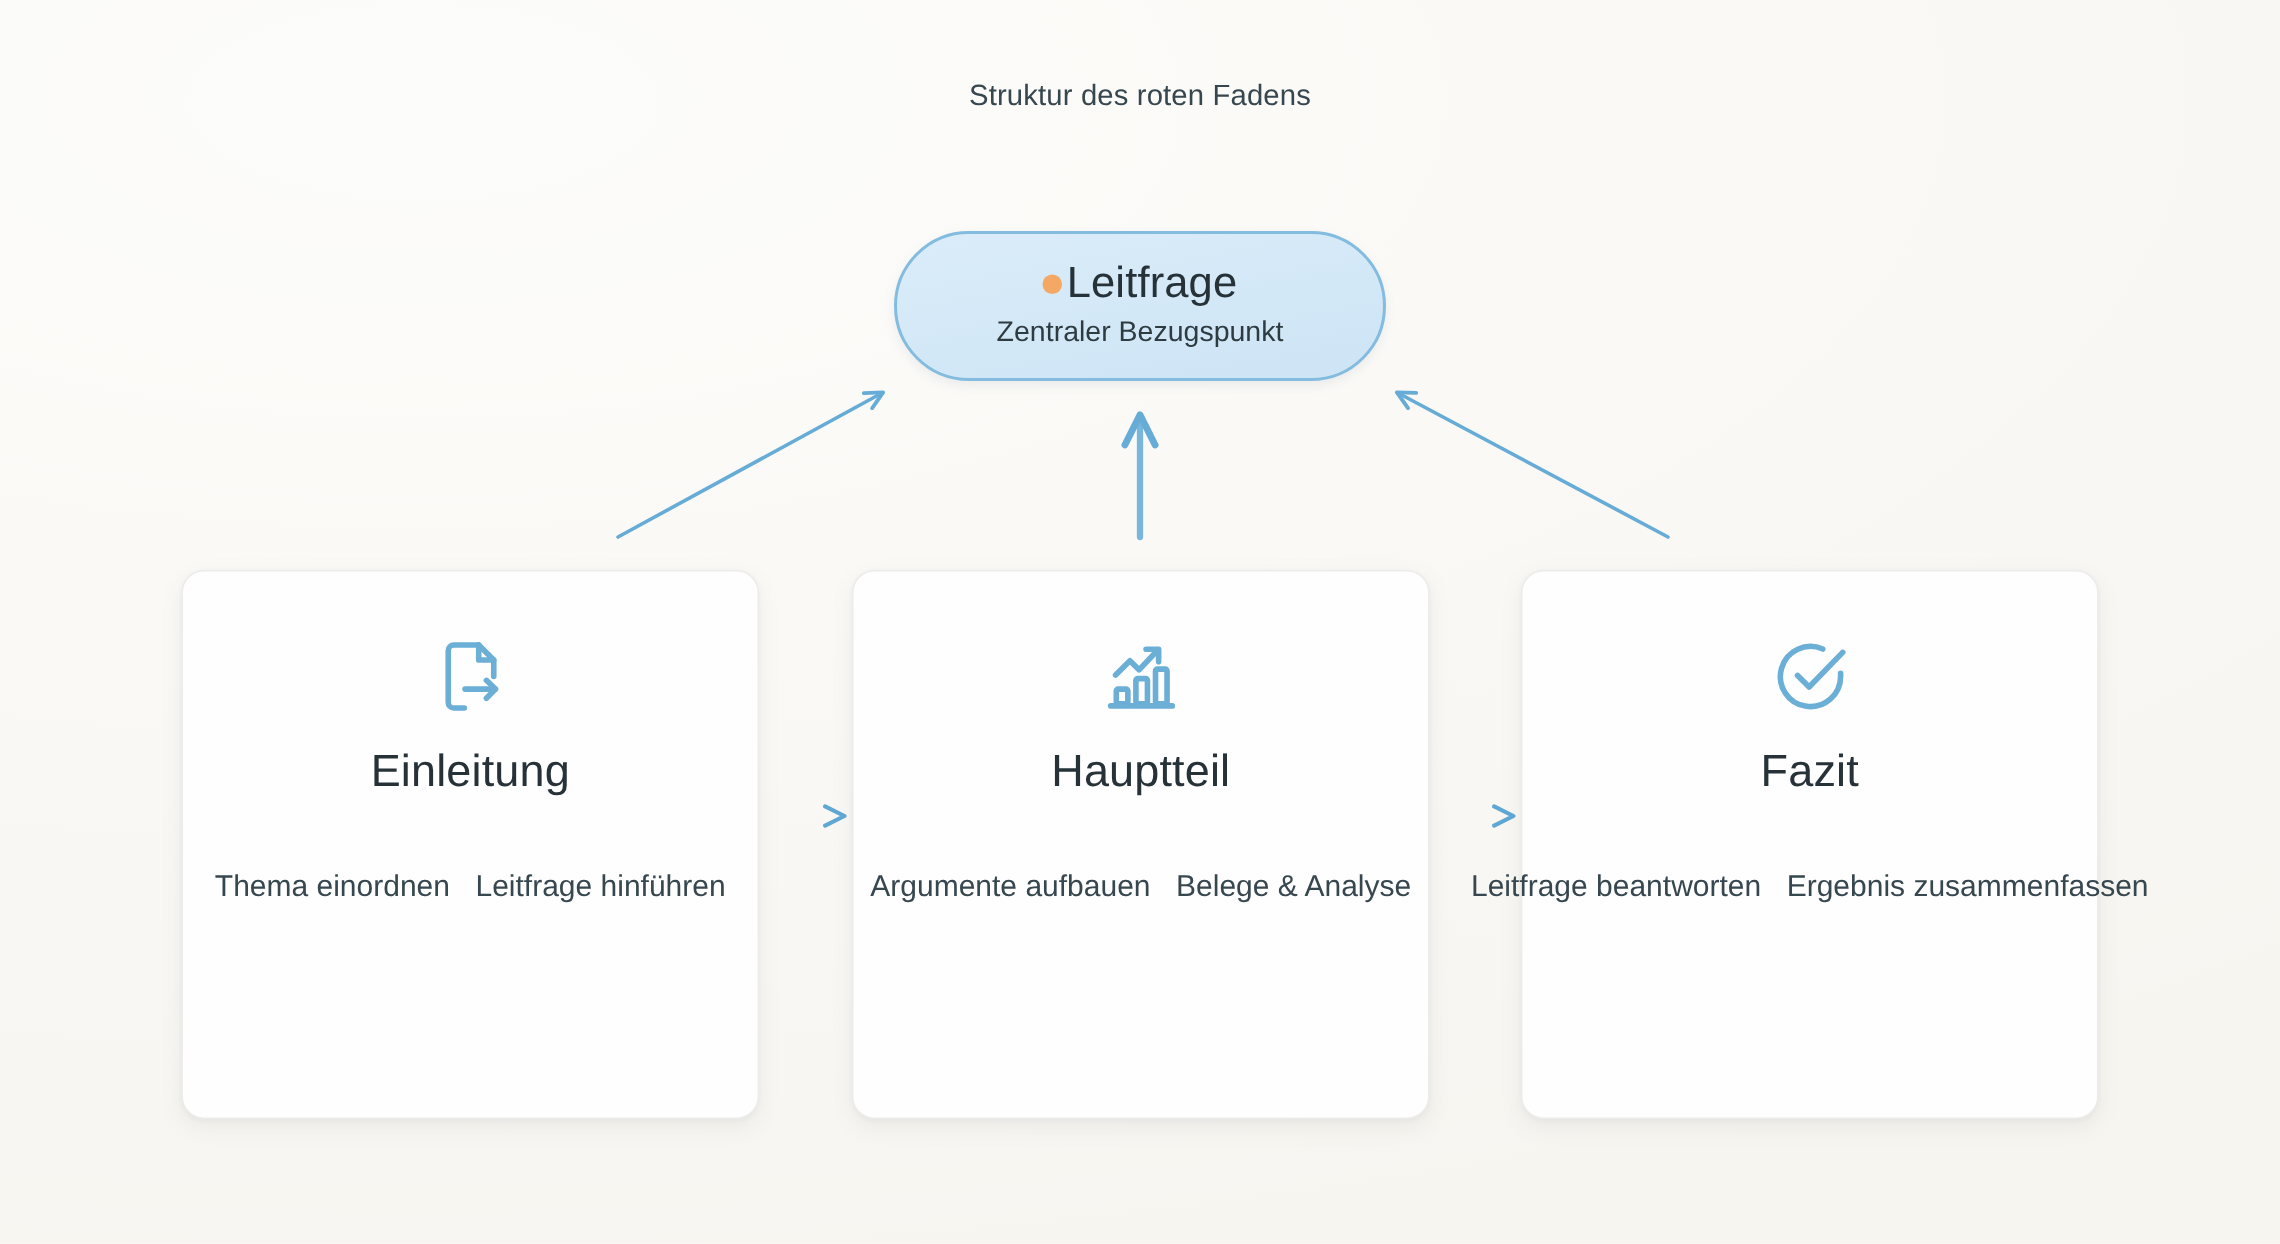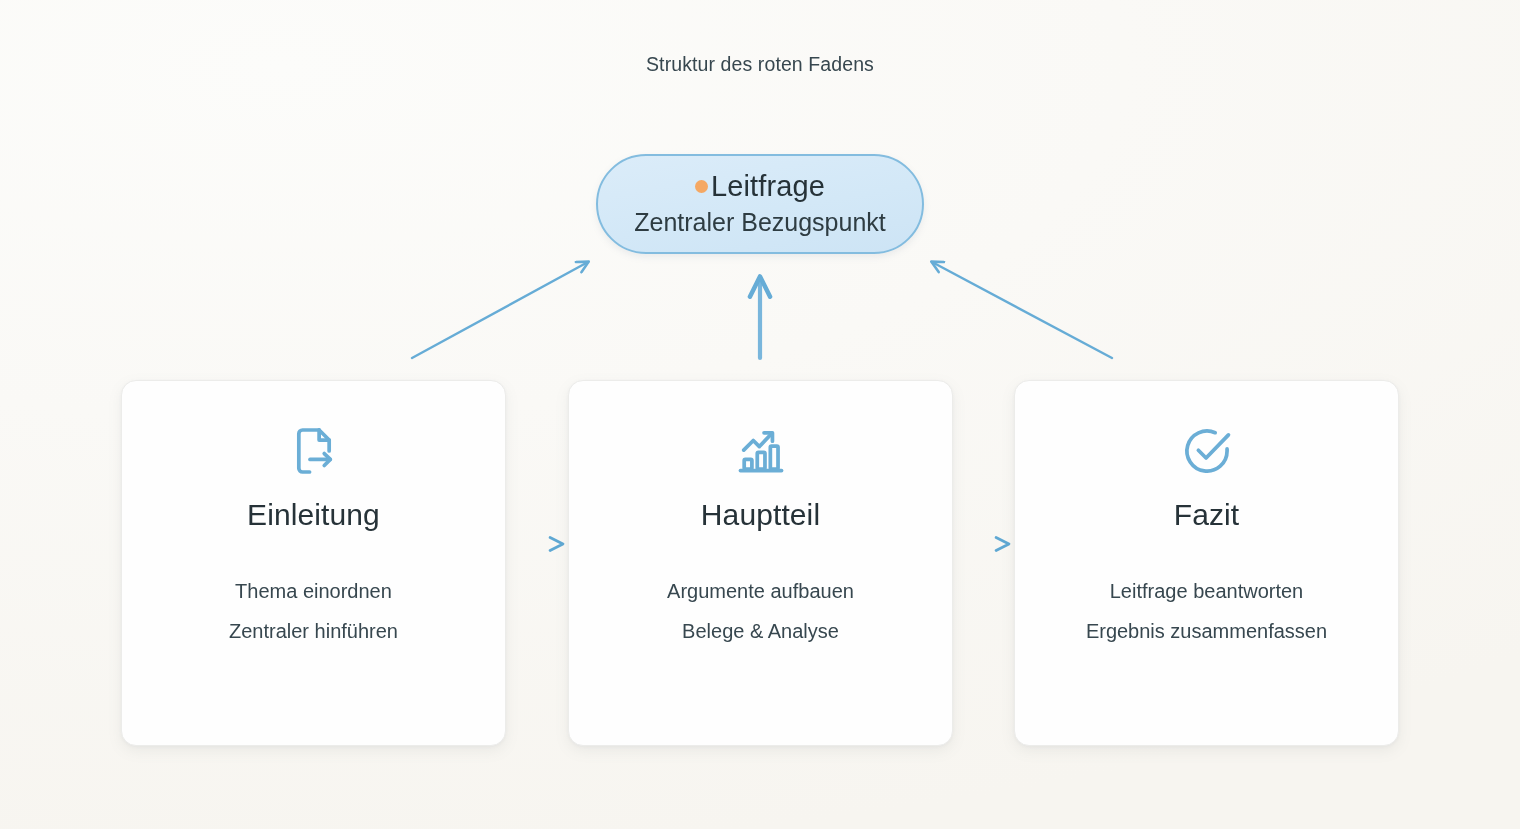--- a/index.html
+++ b/index.html
@@ -70,21 +70,21 @@
   }
   #pill-title {
     font-size: 29px;
     font-weight: 400;
     color: #263238;
     letter-spacing: .1px;
     white-space: nowrap;
   }
   #pill-subtitle {
     margin-top: 5px;
-    font-size: 25px;
+    font-size: 19px;
     font-weight: 400;
     color: #2e3c42;
     white-space: nowrap;
   }
 
   
   #connectors {
     position: absolute;
     left: 0;
     top: 0;
@@ -124,21 +124,21 @@
     margin-top: 19px;
     font-size: 30px;
     font-weight: 400;
     color: #263238;
     letter-spacing: .1px;
     white-space: nowrap;
   }
   .card-lines {
     margin-top: 48px;
     display: flex;
-    flex-direction: column;
+    flex-direction: row;
     align-items: center;
     gap: 17px;
   }
   .card-line {
     font-size: 20px;
     font-weight: 400;
     color: #37474f;
     white-space: nowrap;
   }
 </style>
@@ -199,21 +199,21 @@
         <path d="M14.2 3H7.1A1.6 1.6 0 0 0 5.5 4.6v14.8A1.6 1.6 0 0 0 7.1 21h3"></path>
         <path d="M14.2 3l4.3 4.3V12"></path>
         <path d="M14.2 3v4.3h4.3"></path>
         <path d="M10.3 15.6h8.6"></path>
         <path d="M16.4 13.1l2.6 2.5-2.6 2.6"></path>
       </svg>
     </div>
     <div class="card-heading">Einleitung</div>
     <div class="card-lines">
       <div class="card-line">Thema einordnen</div>
-      <div class="card-line">Zentraler hinführen</div>
+      <div class="card-line">Leitfrage hinführen</div>
     </div>
   </div>
 
   <div class="stage-card" id="card-fazit">
     <div class="card-icon">
       <svg width="56" height="56" viewBox="0 0 24 24" fill="none" stroke="#6BAED6" stroke-width="1.6" stroke-linecap="round" stroke-linejoin="round" xmlns="http://www.w3.org/2000/svg">
         <path d="M20.6 11.1v.9a8.6 8.6 0 1 1-5.1-7.85"></path>
         <path d="M8.3 11.7l3.3 3.3 9.6-9.9"></path>
       </svg>
     </div>

